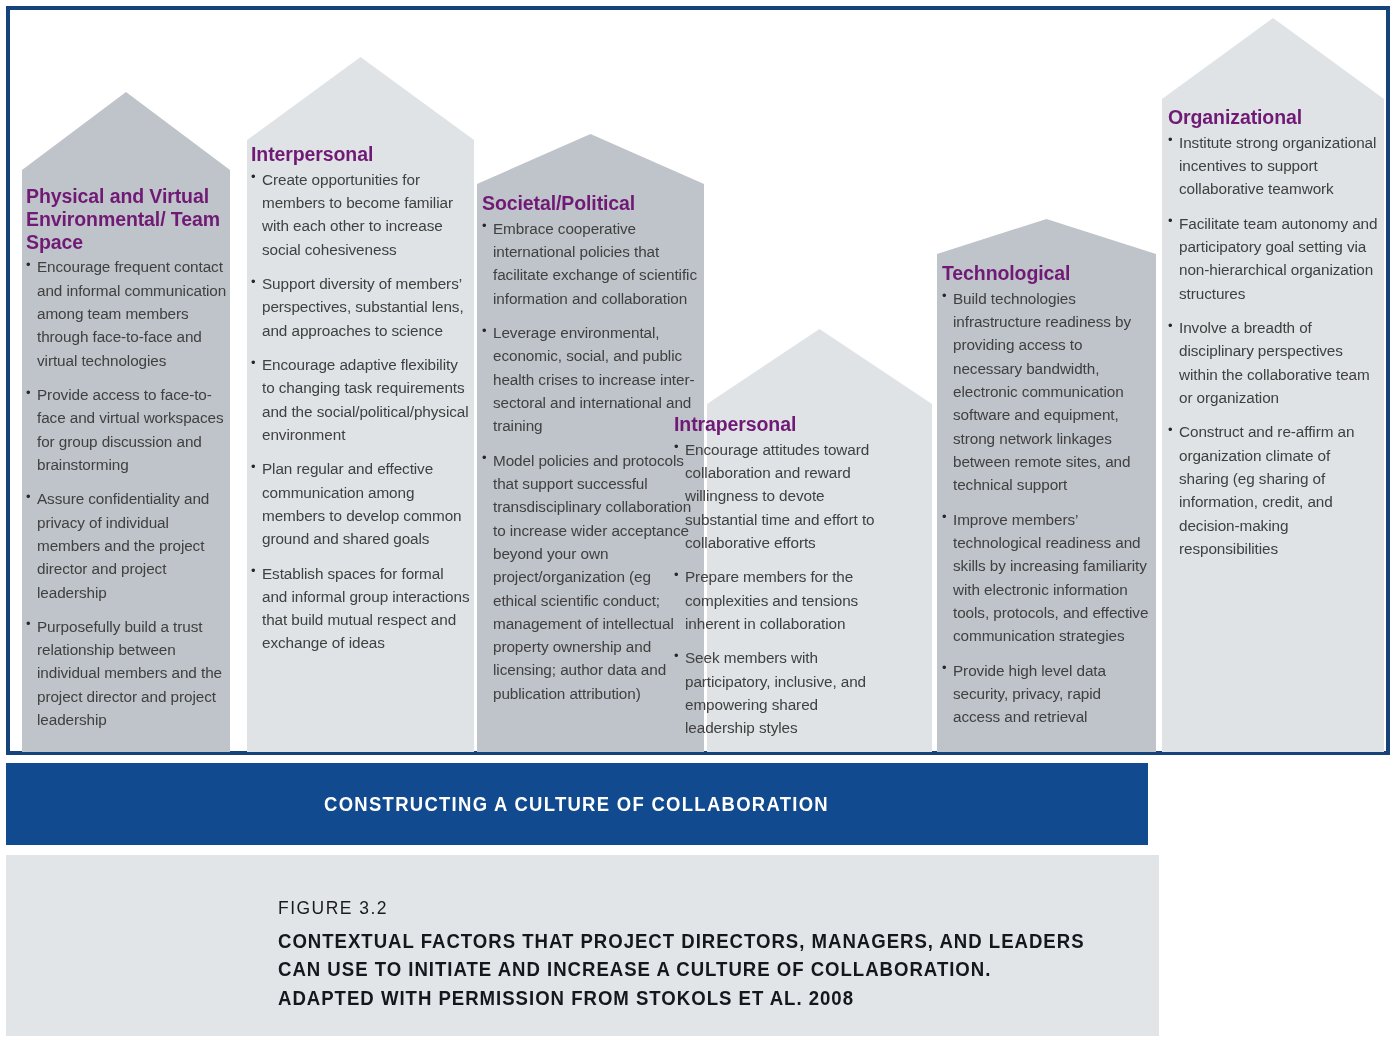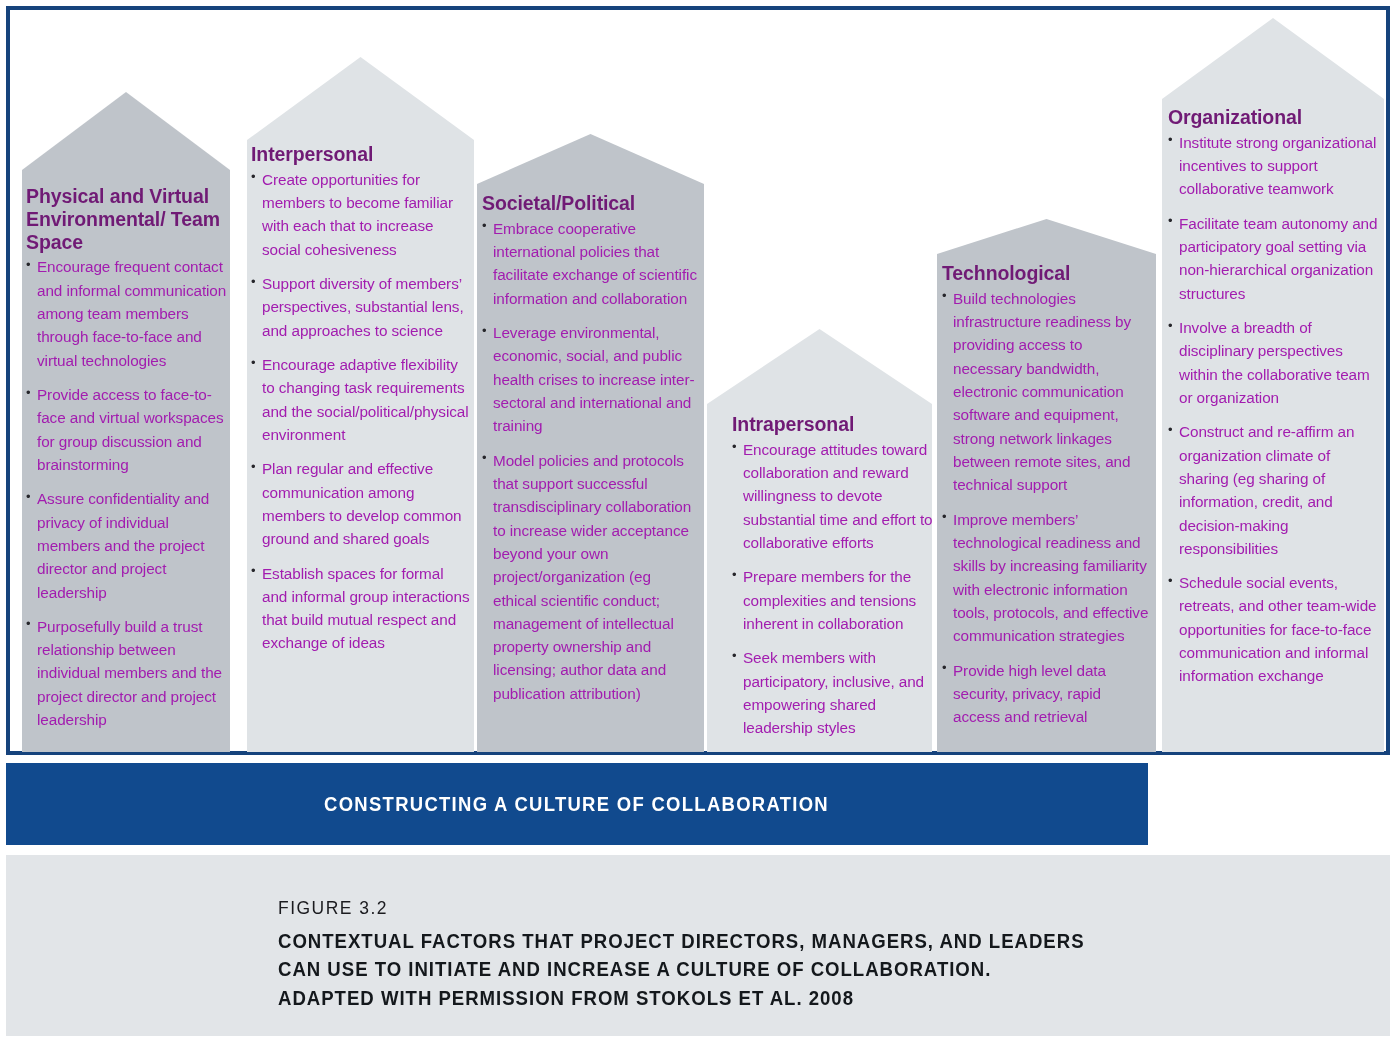--- a/index.html
+++ b/index.html
@@ -57,21 +57,21 @@
     list-style: none;
     margin: 0;
     padding: 0;
   }
   ul.bullets li {
     position: relative;
     padding-left: 11px;
     margin-bottom: 11px;
     font-size: 15.3px;
     line-height: 1.525;
-    color: #a21caf;
+    color: #404040;
     letter-spacing: -0.08px;
   }
   ul.bullets li:last-child { margin-bottom: 0; }
   ul.bullets li::before {
     content: "\2022";
     position: absolute;
     left: 0;
     top: -0.5px;
     font-size: 13px;
     color: #26262b;
@@ -96,21 +96,21 @@
     letter-spacing: 1.45px;
     transform: scaleX(0.9);
     white-space: nowrap;
   }
 
   
   #caption {
     position: absolute;
     left: 6px;
     top: 855px;
-    width: 1384px;
+    width: 1153px;
     height: 181px;
     background: #e2e5e8;
   }
   #caption-inner {
     position: absolute;
     left: 272px;
     top: 42px;
   }
   #figure-number {
     font-size: 19px;
@@ -162,38 +162,38 @@
         <li>Encourage frequent contact and informal communication among team members through face-to-face and virtual technologies</li>
         <li>Provide access to face-to-face and virtual workspaces for group discussion and brainstorming</li>
         <li>Assure confidentiality and privacy of individual members and the project director and project leadership</li>
         <li>Purposefully build a trust relationship between individual members and the project director and project leadership</li>
       </ul>
     </div>
 
     <div class="column" style="left:241px; top:133px; width:219px;">
       <div class="col-title">Interpersonal</div>
       <ul class="bullets">
-        <li>Create opportunities for members to become familiar with each that to increase social cohesiveness</li>
+        <li>Create opportunities for members to become familiar with each other to increase social cohesiveness</li>
         <li>Support diversity of members’ perspectives, substantial lens, and approaches to science</li>
         <li>Encourage adaptive flexibility to changing task requirements and the social/political/physical environment</li>
         <li>Plan regular and effective communication among members to develop common ground and shared goals</li>
         <li>Establish spaces for formal and informal group interactions that build mutual respect and exchange of ideas</li>
       </ul>
     </div>
 
     <div class="column" style="left:472px; top:182px; width:216px;">
       <div class="col-title">Societal/Political</div>
       <ul class="bullets">
         <li>Embrace cooperative international policies that facilitate exchange of scientific information and collaboration</li>
         <li>Leverage environmental, economic, social, and public health crises to increase inter-sectoral and international and training</li>
         <li>Model policies and protocols that support successful transdisciplinary collaboration to increase wider acceptance beyond your own project/organization (eg ethical scientific conduct; management of intellectual property ownership and licensing; author data and publication attribution)</li>
       </ul>
     </div>
 
-    <div class="column" style="left:722px; top:403px; width:215px;">
+    <div class="column" style="left:664px; top:403px; width:215px;">
       <div class="col-title">Intrapersonal</div>
       <ul class="bullets">
         <li>Encourage attitudes toward collaboration and reward willingness to devote substantial time and effort to collaborative efforts</li>
         <li>Prepare members for the complexities and tensions inherent in collaboration</li>
         <li>Seek members with participatory, inclusive, and empowering shared leadership styles</li>
       </ul>
     </div>
 
     <div class="column" style="left:932px; top:252px; width:208px;">
       <div class="col-title">Technological</div>
@@ -204,21 +204,20 @@
       </ul>
     </div>
 
     <div class="column" style="left:1158px; top:96px; width:212px;">
       <div class="col-title">Organizational</div>
       <ul class="bullets">
         <li>Institute strong organizational incentives to support collaborative teamwork</li>
         <li>Facilitate team autonomy and participatory goal setting via non-hierarchical organization structures</li>
         <li>Involve a breadth of disciplinary perspectives within the collaborative team or organization</li>
         <li>Construct and re-affirm an organization climate of sharing (eg sharing of information, credit, and decision-making responsibilities</li>
-        <li>Schedule social events, retreats, and other team-wide opportunities for face-to-face communication and informal information exchange</li>
       </ul>
     </div>
 
   </div>
 
   <div id="banner">
     <div id="banner-text">CONSTRUCTING A CULTURE OF COLLABORATION</div>
   </div>
 
   <div id="caption">

